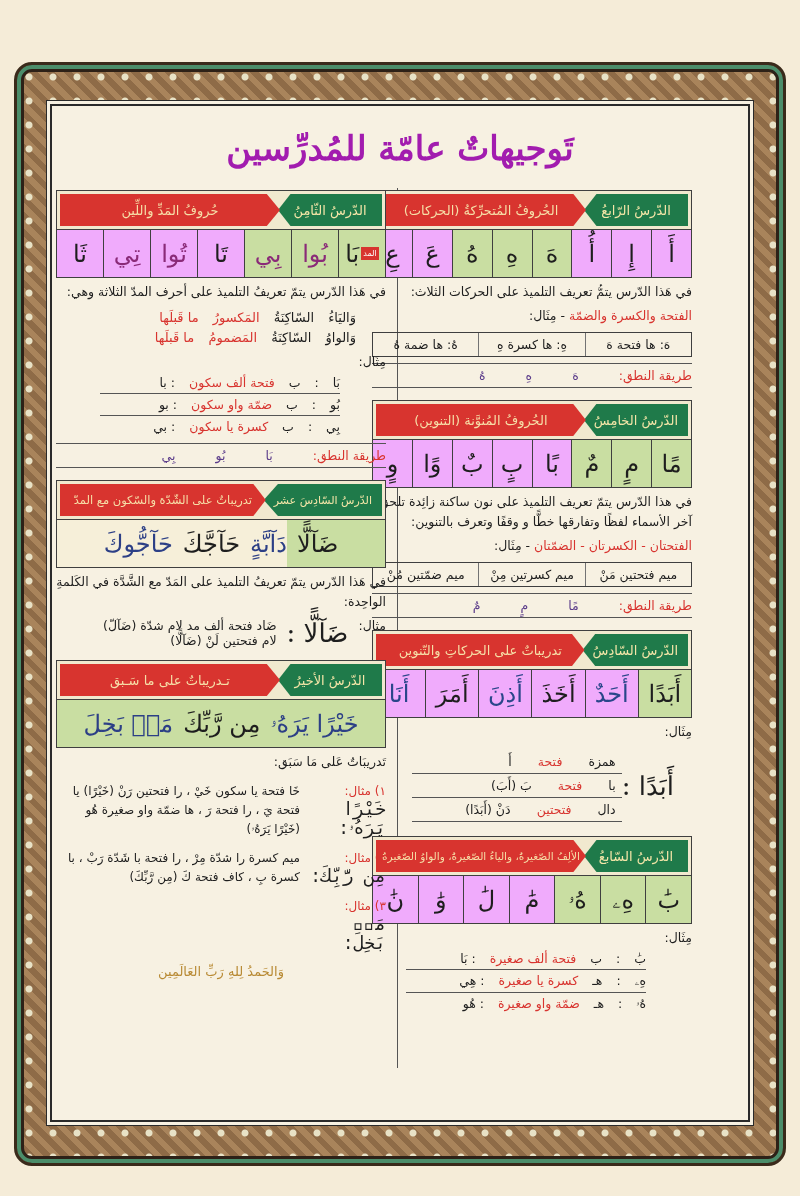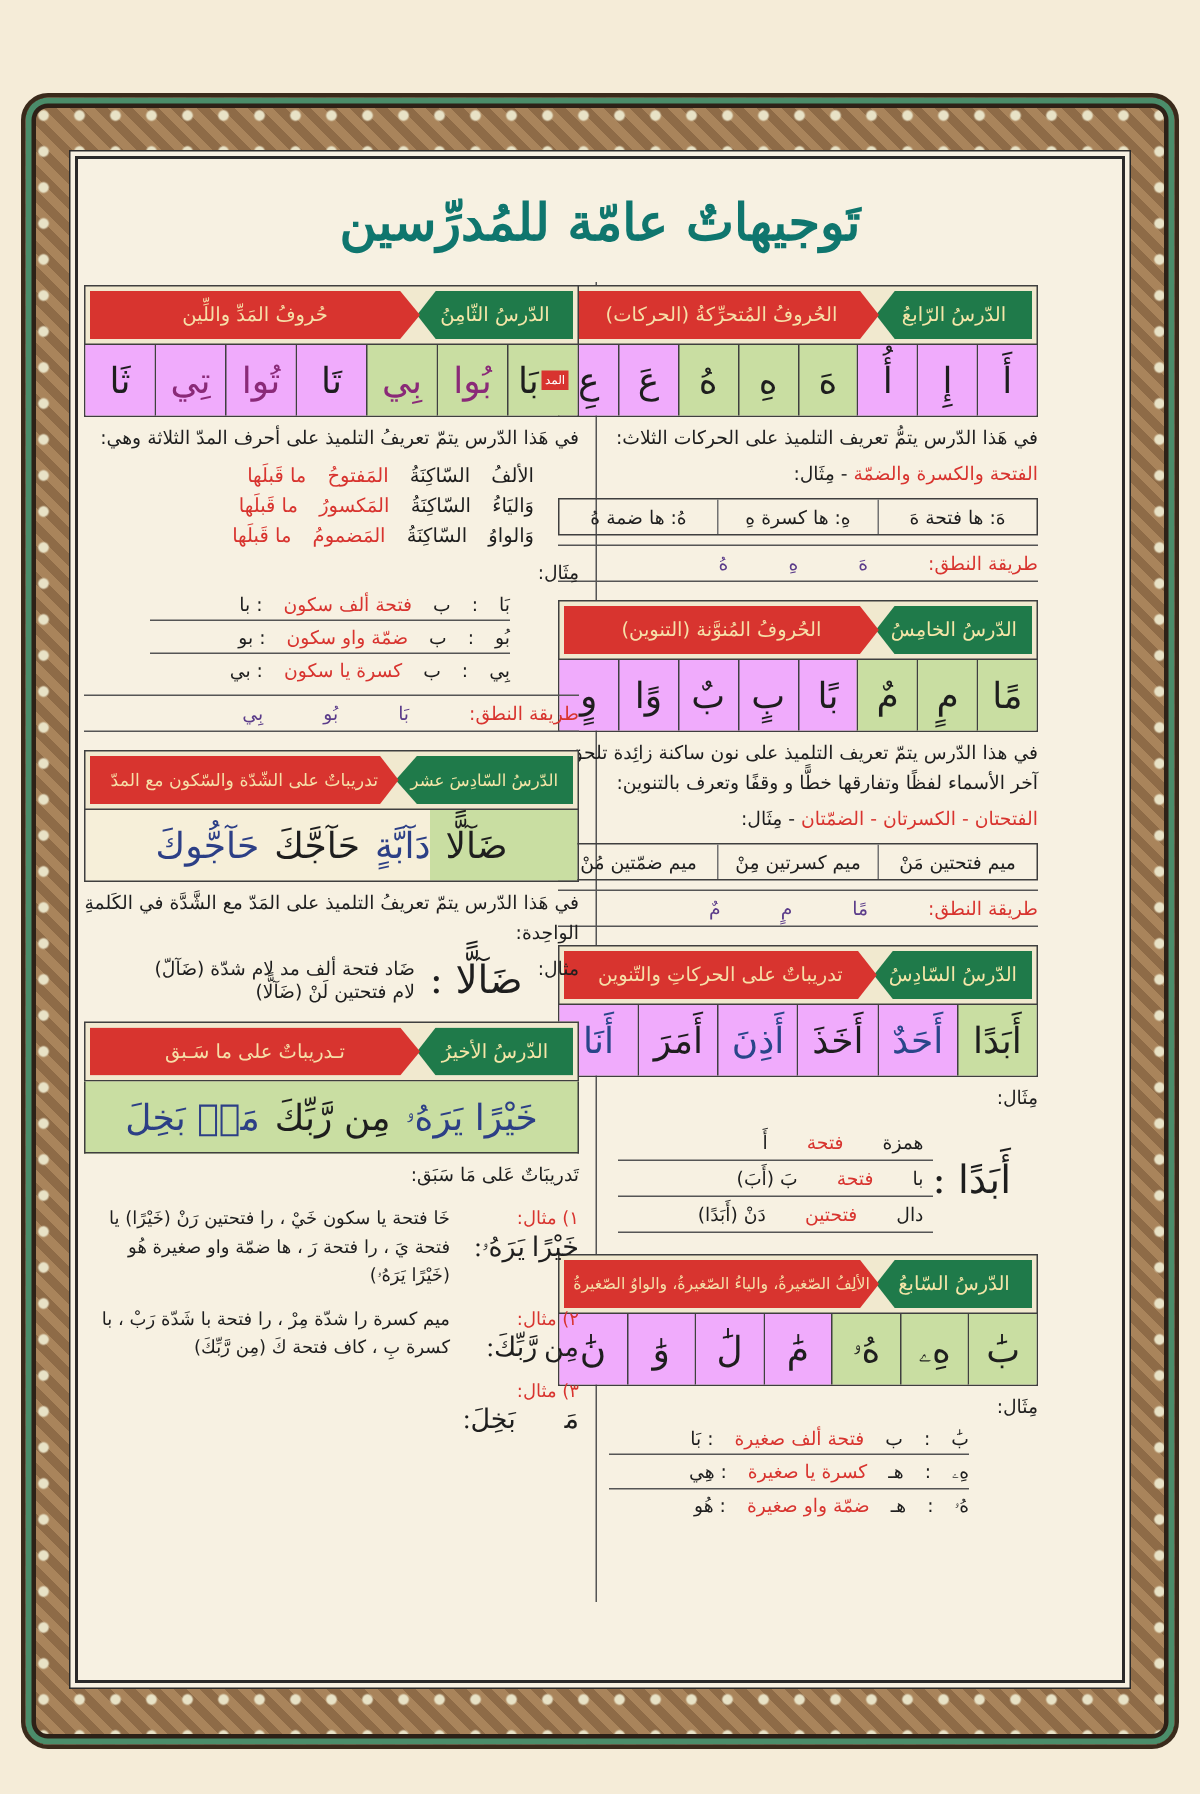--- a/index.html
+++ b/index.html
@@ -16,21 +16,21 @@
     box-shadow: inset 0 0 0 4px #4b8d6a, inset 0 0 0 7px #2d2117;
   }
   .page-inner {
     position: absolute; left: 50px; top: 104px; width: 700px; height: 1018px;
     background: #f7f1e2;
     border: 2px solid #2a2a2a;
     box-shadow: 0 0 0 3px #f7f1e2, 0 0 0 4px #2a2a2a;
   }
   .page-title {
     position: absolute; top: 128px; left: 0; width: 800px; text-align: center;
-    font-family: "DejaVu Serif", serif; font-size: 34px; color: #0f766e;
+    font-family: "DejaVu Serif", serif; font-size: 34px; color: #a21caf;
   }
   .col-divider { position: absolute; left: 397px; top: 188px; width: 1px; height: 880px; background: #555; }
 
   .column { position: absolute; direction: rtl; }
   .col-right { left: 372px; top: 190px; width: 320px; }
   .col-left  { left: 56px;  top: 190px; width: 330px; }
 
   .lesson { margin-bottom: 8px; }
   .lesson-header {
     display: flex; height: 40px; border: 1px solid #3f3f3f; background: #f1e9cf; padding: 3px;
@@ -85,21 +85,21 @@
   .ex-rows { padding-right: 46px; font-size: 12.5px; }
   .ex-row { display: flex; gap: 14px; border-bottom: 1px solid #555; padding: 3px 0; width: 240px; }
   .ex-row:last-child { border-bottom: none; }
 
   .tashdid-ex { display: flex; align-items: flex-start; gap: 10px; font-size: 12.5px; margin-top: 6px; }
   .big-word { font-family: "DejaVu Serif", serif; font-size: 26px; }
 
   .drill { display: flex; gap: 8px; margin: 10px 0; font-size: 12px; line-height: 19px; }
   .drill .drill-left { width: 78px; flex: none; }
   .drill .drill-left .lbl { color: #d8342f; }
-  .drill .drill-left .w { font-family: Liberation Serif, serif; font-size: 18px; }
+  .drill .drill-left .w { font-family: Liberation Mono, monospace; font-size: 18px; }
 
   .closing { text-align: center; color: #b88a34; font-size: 13px; margin-top: 10px; }
 
   .abada-block { display: flex; align-items: center; margin-top: 8px; }
   .abada-rows { width: 210px; font-size: 12.5px; }
   .abada-rows .r { display: flex; gap: 26px; padding: 4px 6px; border-bottom: 1px solid #555; }
   .abada-word { font-family: "DejaVu Serif", serif; font-size: 26px; padding-right: 18px; }
 </style>
 </head>
 <body>
@@ -270,26 +270,20 @@
       <div class="letter-cell hl purple">بُوا</div>
       <div class="letter-cell hl purple">بِي</div>
       <div class="letter-cell">تَا</div>
       <div class="letter-cell purple">تُوا</div>
       <div class="letter-cell purple">تِي</div>
       <div class="letter-cell">ثَا</div>
     </div>
     <p class="para">في هَذا الدّرس يتمّ تعريفُ التلميذ على أحرف المدّ الثلاثة وهي:</p>
     <div class="madd-lines">
       <div>
-        <span>الألفُ</span>
-        <span>السّاكِنَةُ</span>
-        <span class="red">المَفتوحُ</span>
-        <span class="red">ما قَبلَها</span>
-      </div>
-      <div>
         <span>وَاليَاءُ</span>
         <span>السّاكِنَةُ</span>
         <span class="red">المَكسورُ</span>
         <span class="red">ما قَبلَها</span>
       </div>
       <div>
         <span>وَالواوُ</span>
         <span>السّاكِنَةُ</span>
         <span class="red">المَضمومُ</span>
         <span class="red">ما قَبلَها</span>
@@ -375,14 +369,15 @@
       </div>
       <div>ميم كسرة را شدّة مِرْ ، را فتحة با شَدّة رَبْ ، با كسرة بِ ، كاف فتحة كَ (مِن رَّبِّكَ)</div>
     </div>
     <div class="drill">
       <div class="drill-left">
         <div class="lbl">٣) مثال:</div>
         <div class="w">مَنۢ بَخِلَ:</div>
       </div>
     </div>
 
+    <p class="closing">وَالحَمدُ لِلهِ رَبِّ العَالَمِين</p>
   </section>
 </div>
 
 </body></html>

